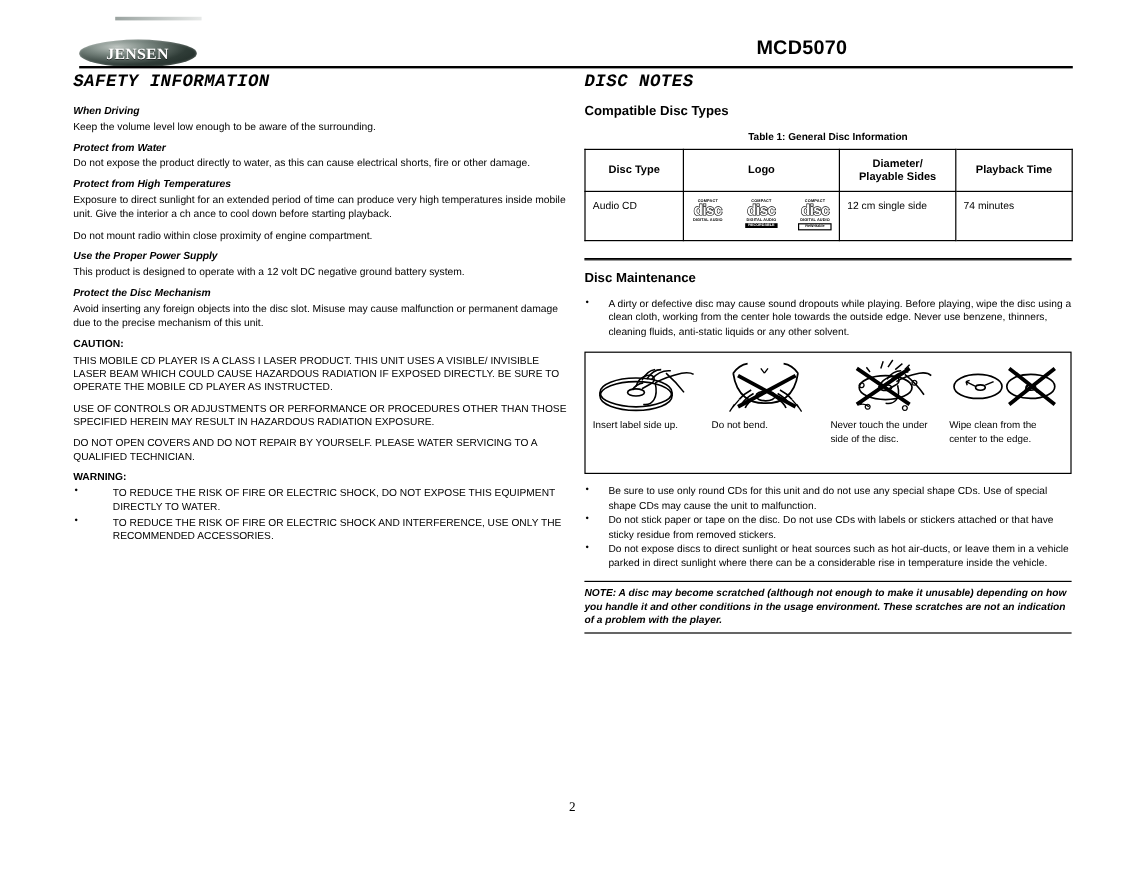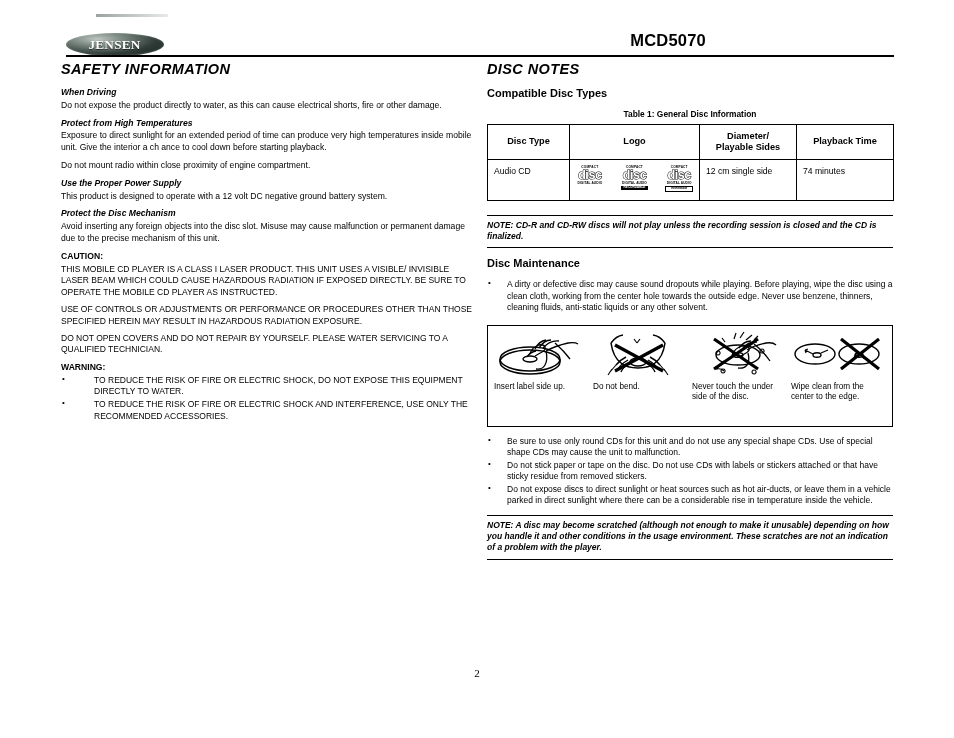--- a/index.html
+++ b/index.html
@@ -42,21 +42,21 @@
   #header-rule {
     position:absolute; left:66px; top:55px; width:828px; height:2px; background:#000;
   }
 
   
   #col-left  { position:absolute; left:61px;  top:62px; width:412px; }
   #col-right { position:absolute; left:487px; top:62px; width:406px; }
 
   h1.sec {
     font-size:14.5px; font-weight:bold; font-style:italic;
-    letter-spacing:.4px; margin:0 0 9px 0; line-height:1.1;
+    letter-spacing:.4px; margin:0 0 9px 0; line-height:1.1;font-family:Liberation Mono, monospace;
   }
   h2.sub {
     font-size:11px; font-weight:bold; margin:0 0 9px 0; line-height:1.15;
   }
   h3.subhead {
     font-size:8.6px; font-weight:bold; font-style:italic;
     margin:0 0 2px 0; line-height:1.25;
   }
   p.body {
     font-size:8.6px; line-height:1.38; margin:0 0 6px 0;
@@ -167,21 +167,23 @@
   </div>
   <div id="logo-tail"></div>
   <div id="model-number">MCD5070</div>
   <div id="header-rule"></div>
 </div>
 
 <div id="col-left">
   <h1 class="sec">SAFETY INFORMATION</h1>
 
   <h3 class="subhead">When Driving</h3>
-
+  <p class="body">Keep the volume level low enough to be aware of the surrounding.</p>
+
+  <h3 class="subhead">Protect from Water</h3>
   <p class="body">Do not expose the product directly to water, as this can cause electrical shorts, fire or other damage.</p>
 
   <h3 class="subhead">Protect from High Temperatures</h3>
   <p class="body">Exposure to direct sunlight for an extended period of time can produce very high temperatures inside mobile unit. Give the interior a ch  ance to cool down before starting playback.</p>
   <p class="body">Do not mount radio within close proximity of engine compartment.</p>
 
   <h3 class="subhead">Use the Proper Power Supply</h3>
   <p class="body">This product is designed to operate with a 12 volt DC negative ground battery system.</p>
 
   <h3 class="subhead">Protect the Disc Mechanism</h3>
@@ -254,21 +256,20 @@
           </div>
         </td>
         <td>12 cm single side</td>
         <td>74 minutes</td>
       </tr>
     </tbody>
   </table>
 
   <div class="note-block">
     <hr class="rule">
-    <p class="note">NOTE: CD-R and CD-RW discs will not play unless the recording session is closed and the CD is finalized.</p>
     <hr class="rule">
   </div>
 
   <h2 class="sub" style="margin-top:9px;">Disc Maintenance</h2>
 
   <ul class="bl bl-tight">
     <li>A dirty or defective disc may cause sound dropouts while playing. Before playing, wipe the disc using a clean cloth, working from the center hole towards the outside edge. Never use benzene, thinners, cleaning fluids, anti-static liquids or any other solvent.</li>
   </ul>
 
   <div id="illus-box">

